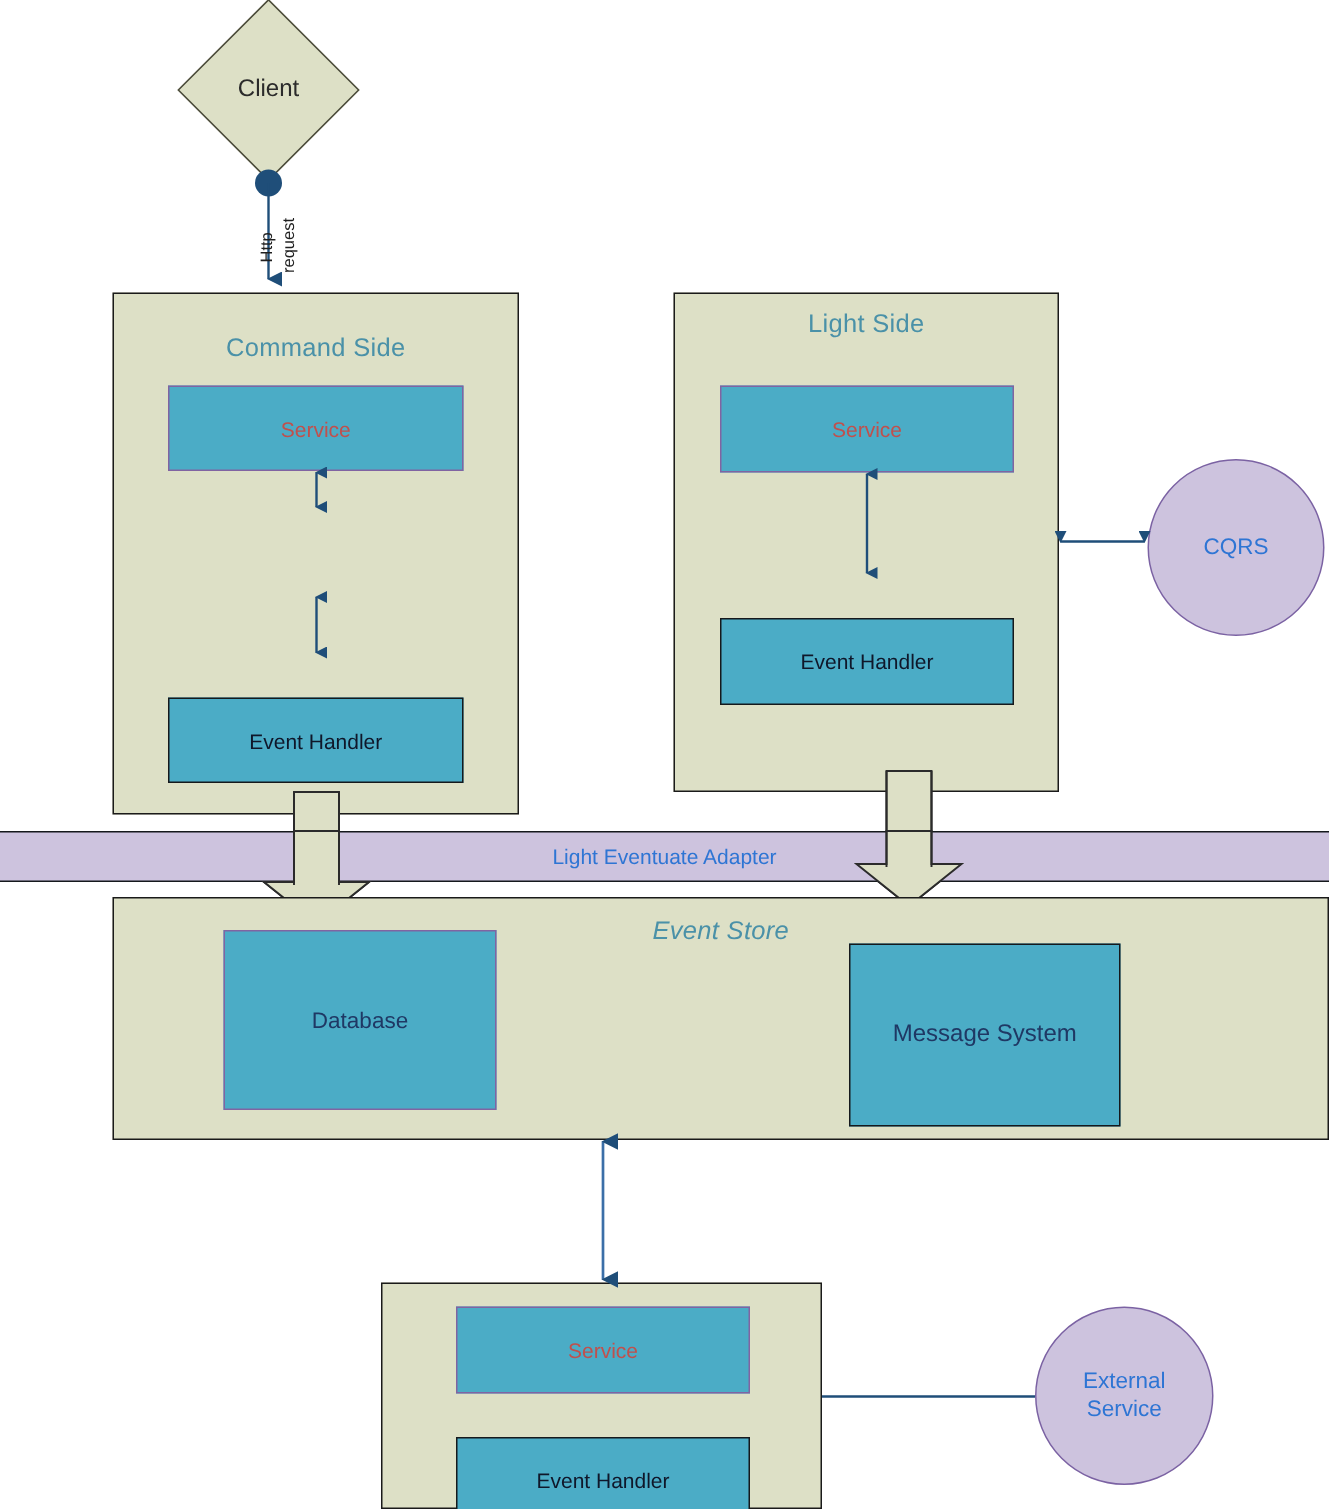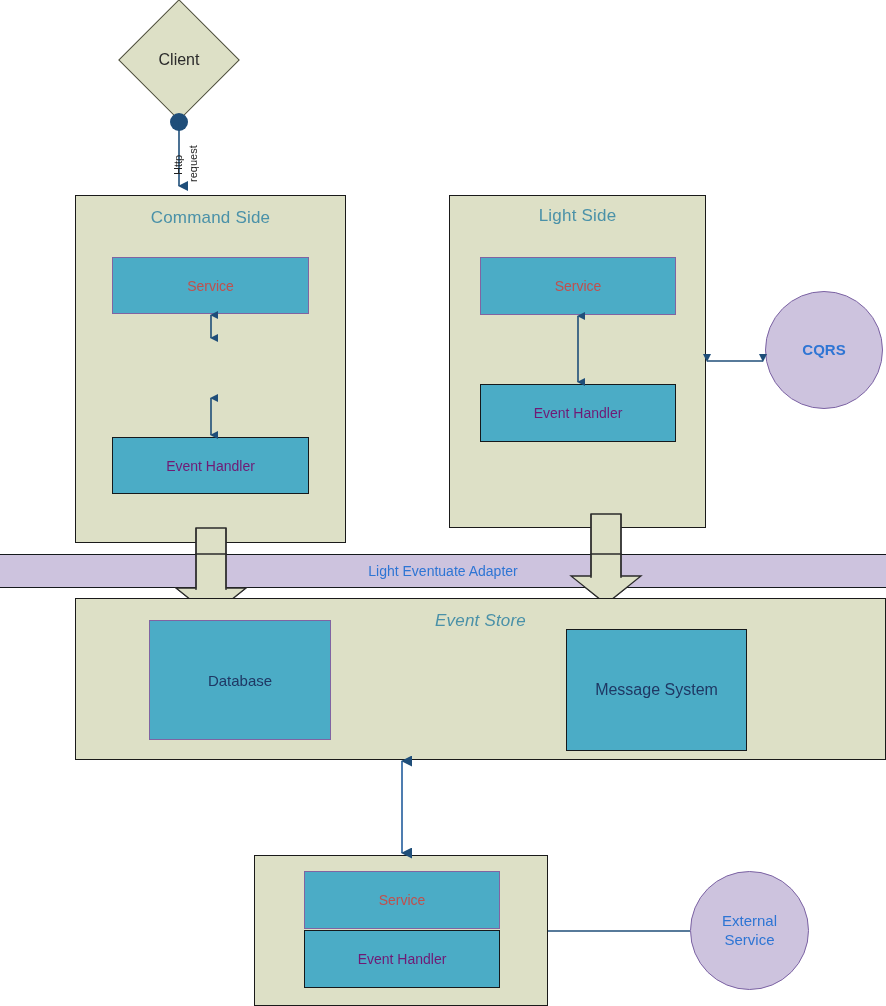--- a/index.html
+++ b/index.html
@@ -39,21 +39,21 @@
     background: #4BACC6;
     box-sizing: border-box;
     display: flex;
     align-items: center;
     justify-content: center;
     font-size: 14px;
   }
   .b-dark  { border: 1.2px solid #15191c; }
   .b-purple{ border: 1.2px solid #8064A2; }
   .t-red    { color: #C0504D; }
-  .t-orange { color: #701a75; }
+  .t-orange { color: #0f172a; margin-top: 28px; }
   .t-navy   { color: #1F3864; }
 
   
   .adapter-bar {
     background: #CDC3DE;
     border-top: 1.5px solid #15191c;
     border-bottom: 1.5px solid #15191c;
     box-sizing: border-box;
   }
   .adapter-label {
@@ -120,40 +120,40 @@
 <body>
 
 <div id="canvas">
 
   <div class="abs diamond-wrap" style="left:119px; top:0px; width:120px; height:120px;">
     <div class="diamond-shape"></div>
     <span class="diamond-label">Client</span>
   </div>
 
   <div class="abs panel" style="left:75px; top:195px; width:271px; height:348px;">
-    <div class="panel-title" style="top:12px;">Command Side</div>
+    <div class="panel-title" style="top:26px;">Command Side</div>
   </div>
   <div class="abs tealbox b-purple t-red" style="left:112px; top:257px; width:197px; height:57px;">
     <span>Service</span>
   </div>
   <div class="abs tealbox b-dark t-orange" style="left:112px; top:437px; width:197px; height:57px;">
     <span>Event Handler</span>
   </div>
 
   <div class="abs panel" style="left:449px; top:195px; width:257px; height:333px;">
     <div class="panel-title" style="top:10px;">Light Side</div>
   </div>
   <div class="abs tealbox b-purple t-red" style="left:480px; top:257px; width:196px; height:58px;">
     <span>Service</span>
   </div>
   <div class="abs tealbox b-dark t-orange" style="left:480px; top:384px; width:196px; height:58px;">
     <span>Event Handler</span>
   </div>
 
-  <div class="abs circle" style="left:765px; top:291px; width:118px; height:118px;font-weight:bold;">
+  <div class="abs circle" style="left:765px; top:306px; width:118px; height:118px;">
     <span>CQRS</span>
   </div>
 
   <svg class="layer">
 
     <path d="M 196,528 L 226,528 L 226,588 L 246,588 L 211,616 L 176,588 L 196,588 Z" fill="#DDE0C6" stroke="#2b2b2b" stroke-width="1.3"></path>
 
     <path d="M 591,514 L 621,514 L 621,576 L 641,576 L 606,604 L 571,576 L 591,576 Z" fill="#DDE0C6" stroke="#2b2b2b" stroke-width="1.3"></path>
   </svg>
 

